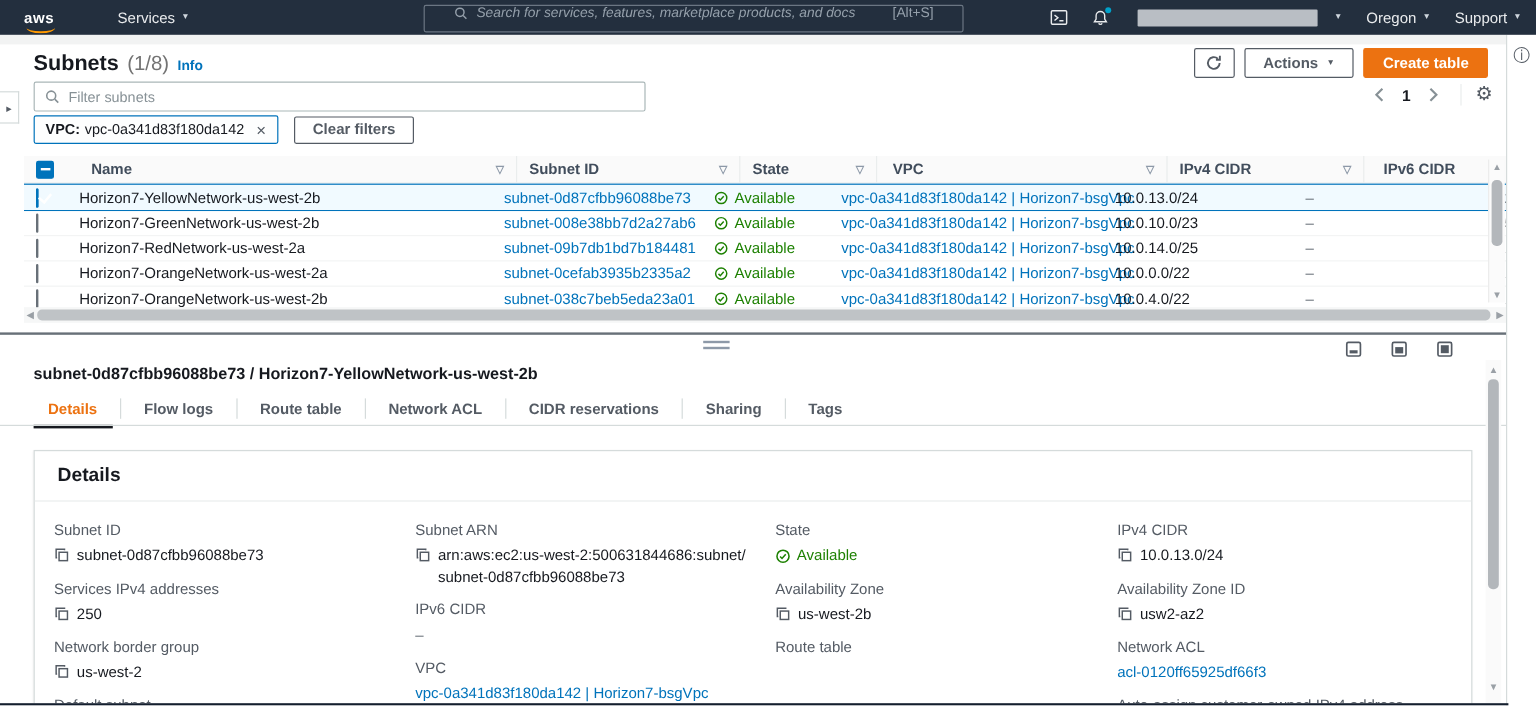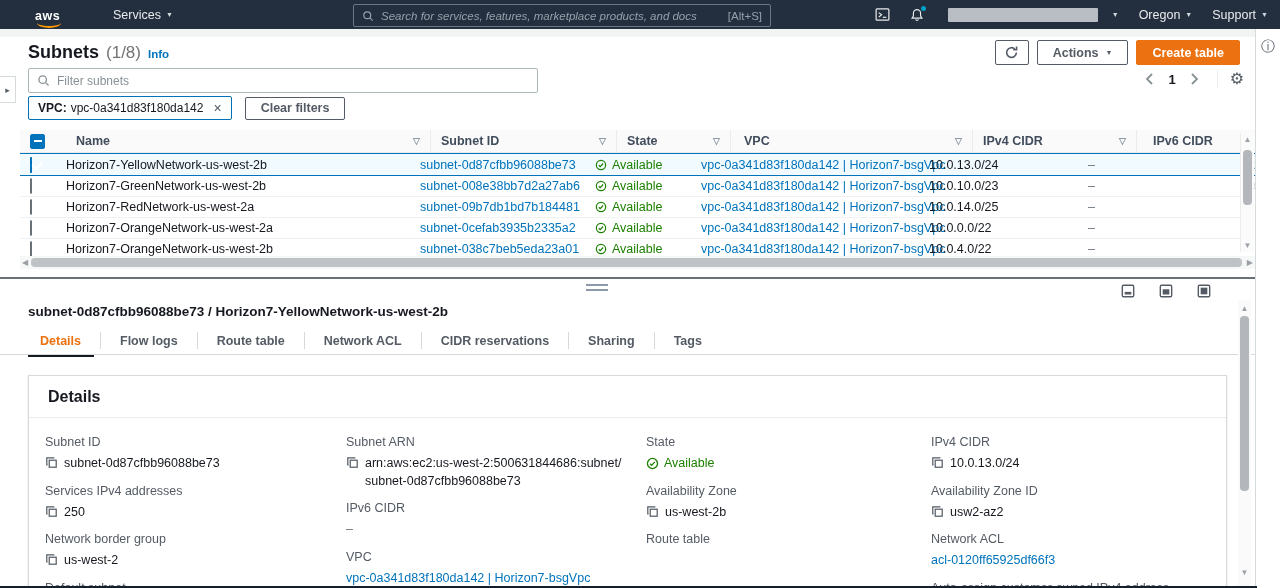--- a/index.html
+++ b/index.html
@@ -3,27 +3,27 @@
 <meta charset="utf-8">
 <style>
   html,body{margin:0;padding:0}
   body{
     width:1280px;height:588px;position:relative;overflow:hidden;
     font-family:"Liberation Sans",sans-serif;background:#fff;color:#16191f;
     -webkit-font-smoothing:antialiased;
   }
   
   .topnav{position:absolute;top:0;left:0;right:0;height:29px;background:#232f3e;display:flex;align-items:center;color:#e9ebed;z-index:30}
-  .aws-logo{margin-left:35px;position:relative;width:30px;height:18px;cursor:pointer}
+  .aws-logo{margin-left:20px;position:relative;width:30px;height:18px;cursor:pointer}
   .aws-logo .txt{font-size:12.5px;font-weight:700;color:#fff;letter-spacing:.5px}
   .aws-logo .smile{position:absolute;left:2px;top:12px;width:24px;height:8px;border-bottom:2px solid #ff9900;border-radius:50%}
   .nav-item{font-size:12.5px;color:#e9ebed;display:flex;align-items:center;gap:5px;cursor:pointer}
   .services{margin-left:48px}
   .caret{font-size:7px;color:#cfd6dd;line-height:1}
-  .nav-search{position:absolute;left:353px;top:4px;width:400px;height:21px;border:1px solid #6b7683;border-radius:2px;display:flex;align-items:center;gap:7px;padding:0 8px;font-size:11.5px;color:#95a0ab;background:#232f3e;cursor:text}
+  .nav-search{position:absolute;left:353px;top:4px;width:400px;height:21px;border:1px solid #6b7683;border-radius:2px;display:flex;gap:7px;padding:0 24px;font-size:11.5px;color:#95a0ab;background:#232f3e;cursor:text}
   .nav-search .ph{font-style:italic}
   .nav-search .sc{margin-left:auto;color:#95a0ab}
   .nav-right{margin-left:auto;display:flex;align-items:center;margin-right:12px}
   .nav-ic{position:relative;display:flex;align-items:center;cursor:pointer}
   .belldot{position:absolute;top:-2px;right:-2px;width:5px;height:5px;border-radius:50%;background:#00a1c9}
   .acct-block{width:150px;height:14px;background:#b9bec4;border-radius:1px;margin-left:24px}
   .sp{width:20px}.sp-s{width:14px}
   
   .gray-strip{position:absolute;top:29px;left:0;right:25px;height:8px;background:#f2f3f3}
   .side-toggle{position:absolute;left:0;top:76px;width:15px;height:25px;background:#fff;border:1px solid #d5dbdb;border-left:none;display:flex;align-items:center;justify-content:center;font-size:9px;color:#545b64;cursor:pointer;z-index:5}

